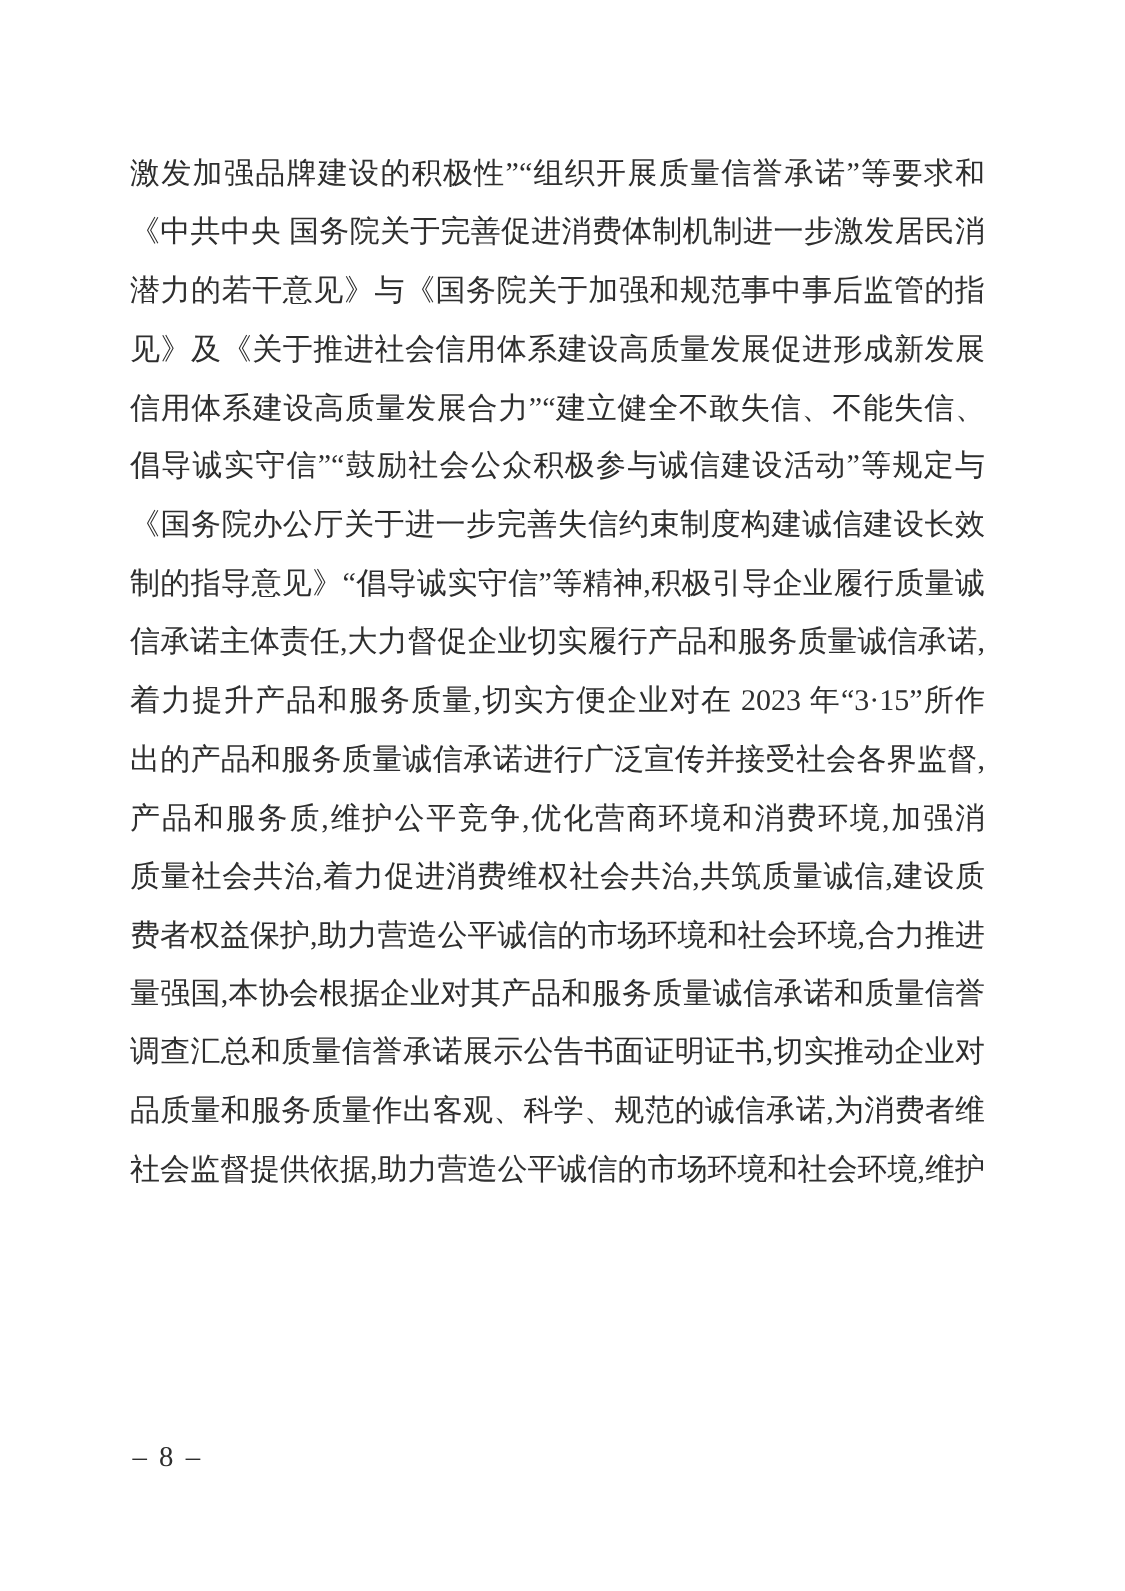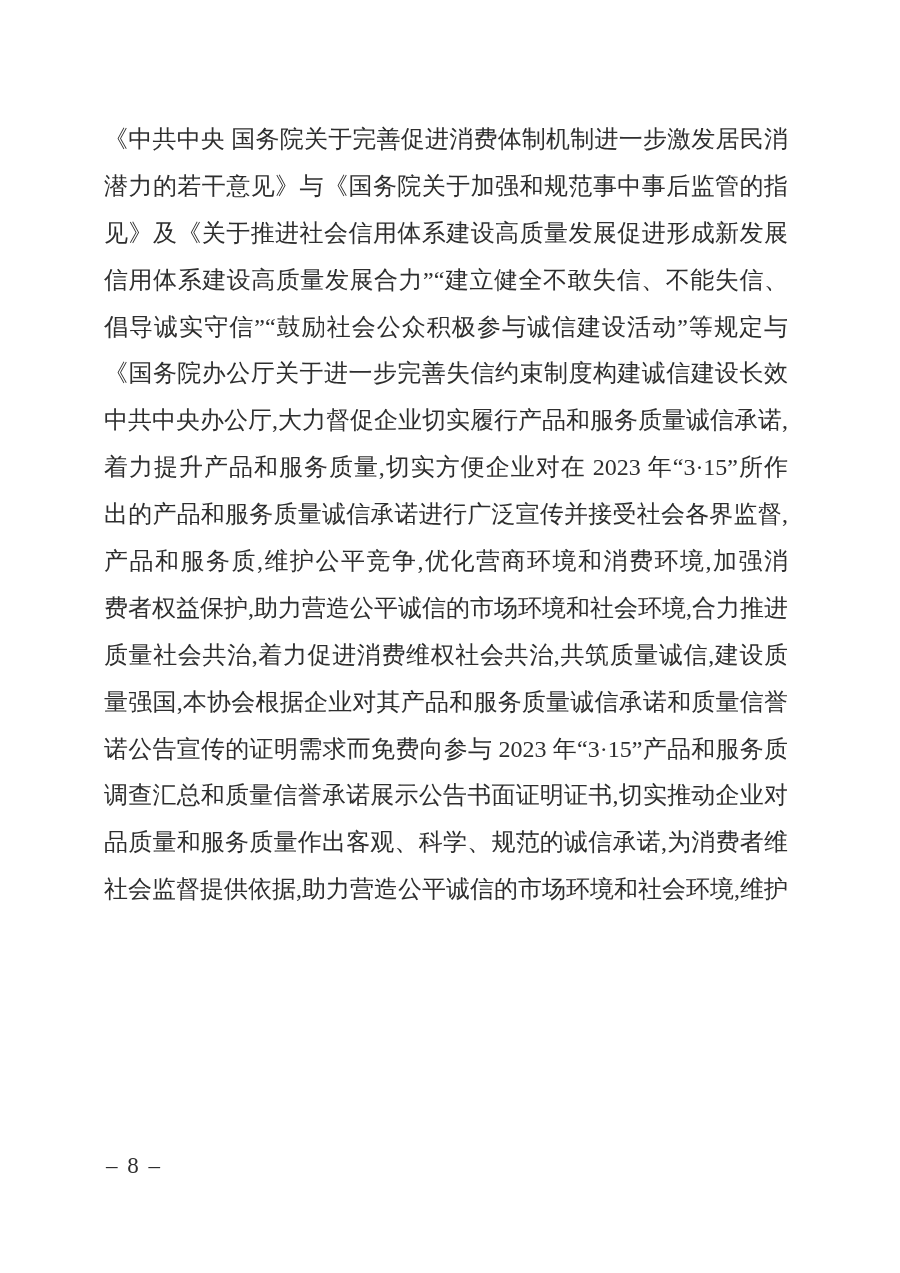--- a/index.html
+++ b/index.html
@@ -48,32 +48,33 @@
     color: #2e2e2e;
     letter-spacing: 2px;
     font-family: "Liberation Serif", serif;
   }
 </style>
 </head>
 <body>
 
 <div class="page">
   <div class="text-block">
+    <div class="line">激发加强品牌建设的积极性”“组织开展质量信誉承诺”等要求和</div>
     <div class="line">《中共中央 国务院关于完善促进消费体制机制进一步激发居民消费</div>
     <div class="line">潜力的若干意见》与《国务院关于加强和规范事中事后监管的指导意</div>
     <div class="line">见》及《关于推进社会信用体系建设高质量发展促进形成新发展格局</div>
     <div class="line">信用体系建设高质量发展合力”“建立健全不敢失信、不能失信、不</div>
     <div class="line">倡导诚实守信”“鼓励社会公众积极参与诚信建设活动”等规定与</div>
     <div class="line">《国务院办公厅关于进一步完善失信约束制度构建诚信建设长效机</div>
-    <div class="line">中共中央办公厅,大力督促企业切实履行产品和服务质量诚信承诺,</div>
+    <div class="line">制的指导意见》“倡导诚实守信”等精神,积极引导企业履行质量诚</div>
+    <div class="line">信承诺主体责任,大力督促企业切实履行产品和服务质量诚信承诺,</div>
     <div class="line">着力提升产品和服务质量,切实方便企业对在 2023 年“3·15”所作</div>
     <div class="line">出的产品和服务质量诚信承诺进行广泛宣传并接受社会各界监督,激</div>
     <div class="line">产品和服务质,维护公平竞争,优化营商环境和消费环境,加强消</div>
+    <div class="line">质量社会共治,着力促进消费维权社会共治,共筑质量诚信,建设质</div>
     <div class="line">费者权益保护,助力营造公平诚信的市场环境和社会环境,合力推进</div>
-    <div class="line">质量社会共治,着力促进消费维权社会共治,共筑质量诚信,建设质</div>
     <div class="line">量强国,本协会根据企业对其产品和服务质量诚信承诺和质量信誉承</div>
-    <div class="line">诺公告宣传的证明需求而免费向参与 2023 年“3·15”产品和服务质</div>
     <div class="line">调查汇总和质量信誉承诺展示公告书面证明证书,切实推动企业对产</div>
     <div class="line">品质量和服务质量作出客观、科学、规范的诚信承诺,为消费者维权、</div>
     <div class="line">社会监督提供依据,助力营造公平诚信的市场环境和社会环境,维护消</div>
   </div>
   <div class="page-number">– 8 –</div>
 </div>
 
 </body></html>

